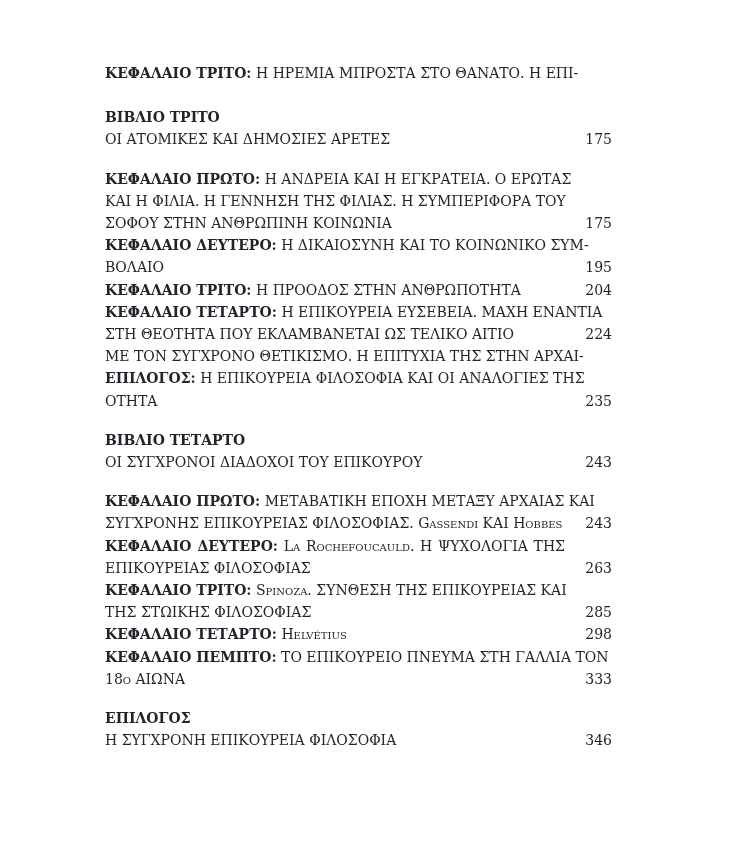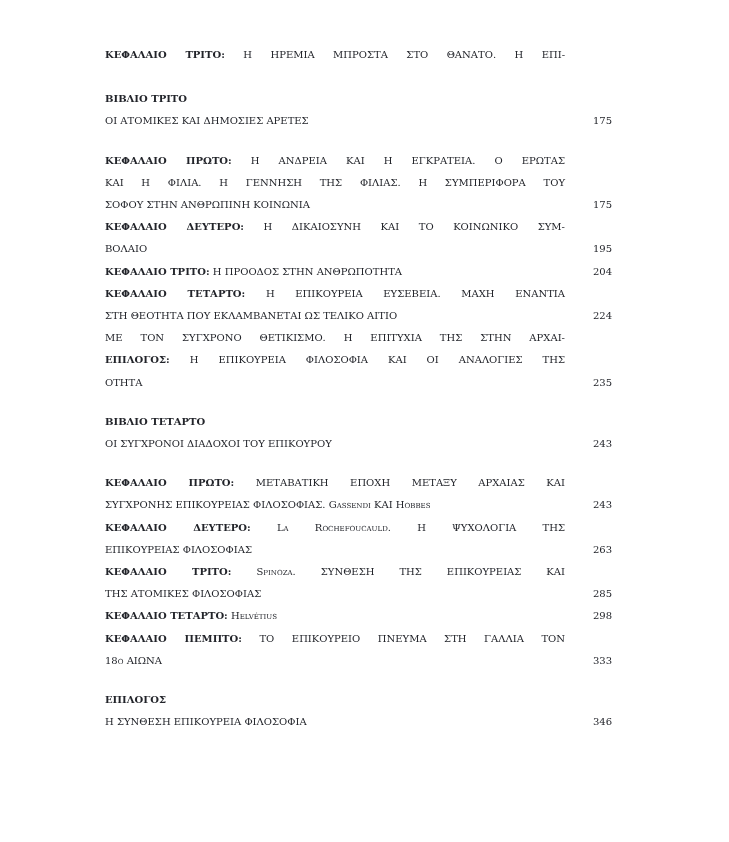--- a/index.html
+++ b/index.html
@@ -12,23 +12,23 @@
     width: 729px;
     height: 842px;
     background: #ffffff;
     overflow: hidden;
     font-family: "DejaVu Serif", "Liberation Serif", serif;
     color: #22242a;
   }
   .toc {
     position: absolute;
     left: 105px;
-    top: 44px;
+    top: 62px;
     width: 507px;
-    font-size: 10px;
+    font-size: 14px;
     line-height: 22.2px;
     font-variant-caps: small-caps; 
   }
   .group { margin-top: 17px; }
   .group:first-child { margin-top: 0; }
   .group.gap-large { margin-top: 22px; }
 
   
   .tline {
     width: 460px;
@@ -143,21 +143,21 @@
         <div class="tline"><span class="lbl">ΚΕΦΑΛΑΙΟ ΔΕΥΤΕΡΟ:</span> <span>La Rochefoucauld. Η ΨΥΧΟΛΟΓΙΑ ΤΗΣ</span></div>
         <div class="lline">
           <span class="lltext">ΕΠΙΚΟΥΡΕΙΑΣ ΦΙΛΟΣΟΦΙΑΣ</span>
           <span class="pnum">263</span>
         </div>
       </div>
 
       <div class="entry">
         <div class="tline"><span class="lbl">ΚΕΦΑΛΑΙΟ ΤΡΙΤΟ:</span> <span>Spinoza. ΣΥΝΘΕΣΗ ΤΗΣ ΕΠΙΚΟΥΡΕΙΑΣ ΚΑΙ</span></div>
         <div class="lline">
-          <span class="lltext">ΤΗΣ ΑΤΟΜΙΚΕΣ ΦΙΛΟΣΟΦΙΑΣ</span>
+          <span class="lltext">ΤΗΣ ΣΤΩΙΚΗΣ ΦΙΛΟΣΟΦΙΑΣ</span>
           <span class="pnum">285</span>
         </div>
       </div>
 
       <div class="entry">
         <div class="lline">
           <span class="lltext"><span class="lbl">ΚΕΦΑΛΑΙΟ ΤΕΤΑΡΤΟ:</span> <span>Helvétius</span></span>
           <span class="pnum">298</span>
         </div>
       </div>
@@ -168,20 +168,20 @@
           <span class="lltext">18ο ΑΙΩΝΑ</span>
           <span class="pnum">333</span>
         </div>
       </div>
     </div>
 
     <div class="group">
       <div class="entry">
         <div class="tline head"><span class="lbl">ΕΠΙΛΟΓΟΣ</span></div>
         <div class="lline">
-          <span class="lltext">Η ΣΥΝΘΕΣΗ ΕΠΙΚΟΥΡΕΙΑ ΦΙΛΟΣΟΦΙΑ</span>
+          <span class="lltext">Η ΣΥΓΧΡΟΝΗ ΕΠΙΚΟΥΡΕΙΑ ΦΙΛΟΣΟΦΙΑ</span>
           <span class="pnum">346</span>
         </div>
       </div>
     </div>
 
   </div>
 </div>
 
 </body></html>

